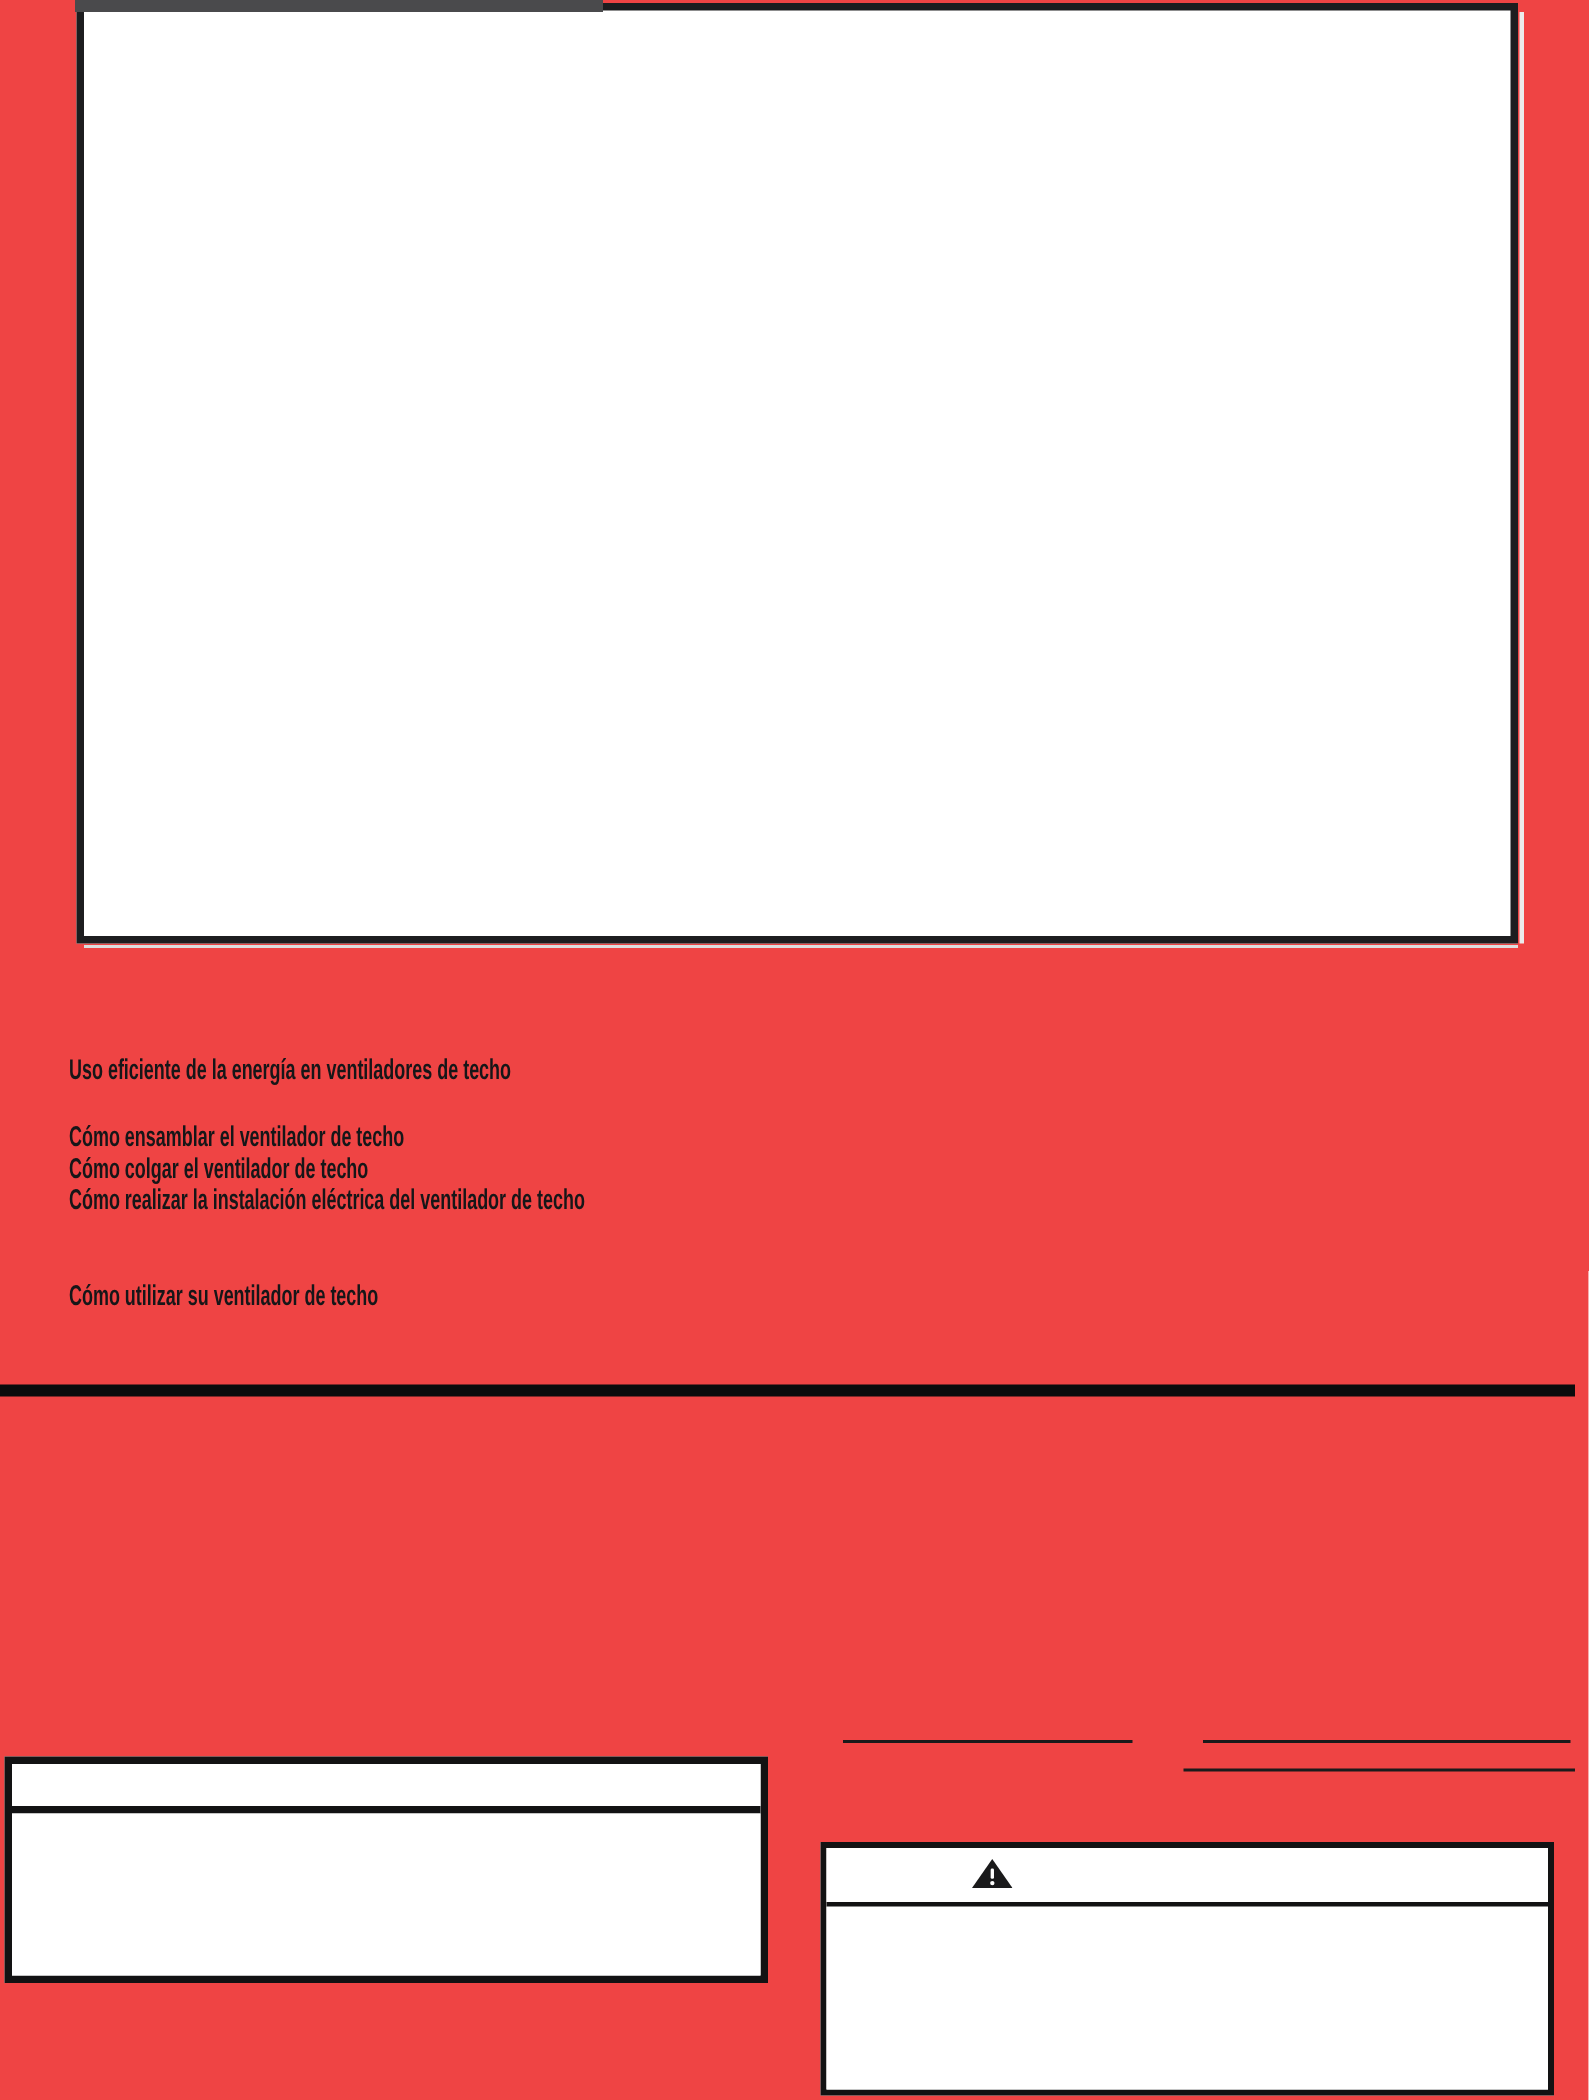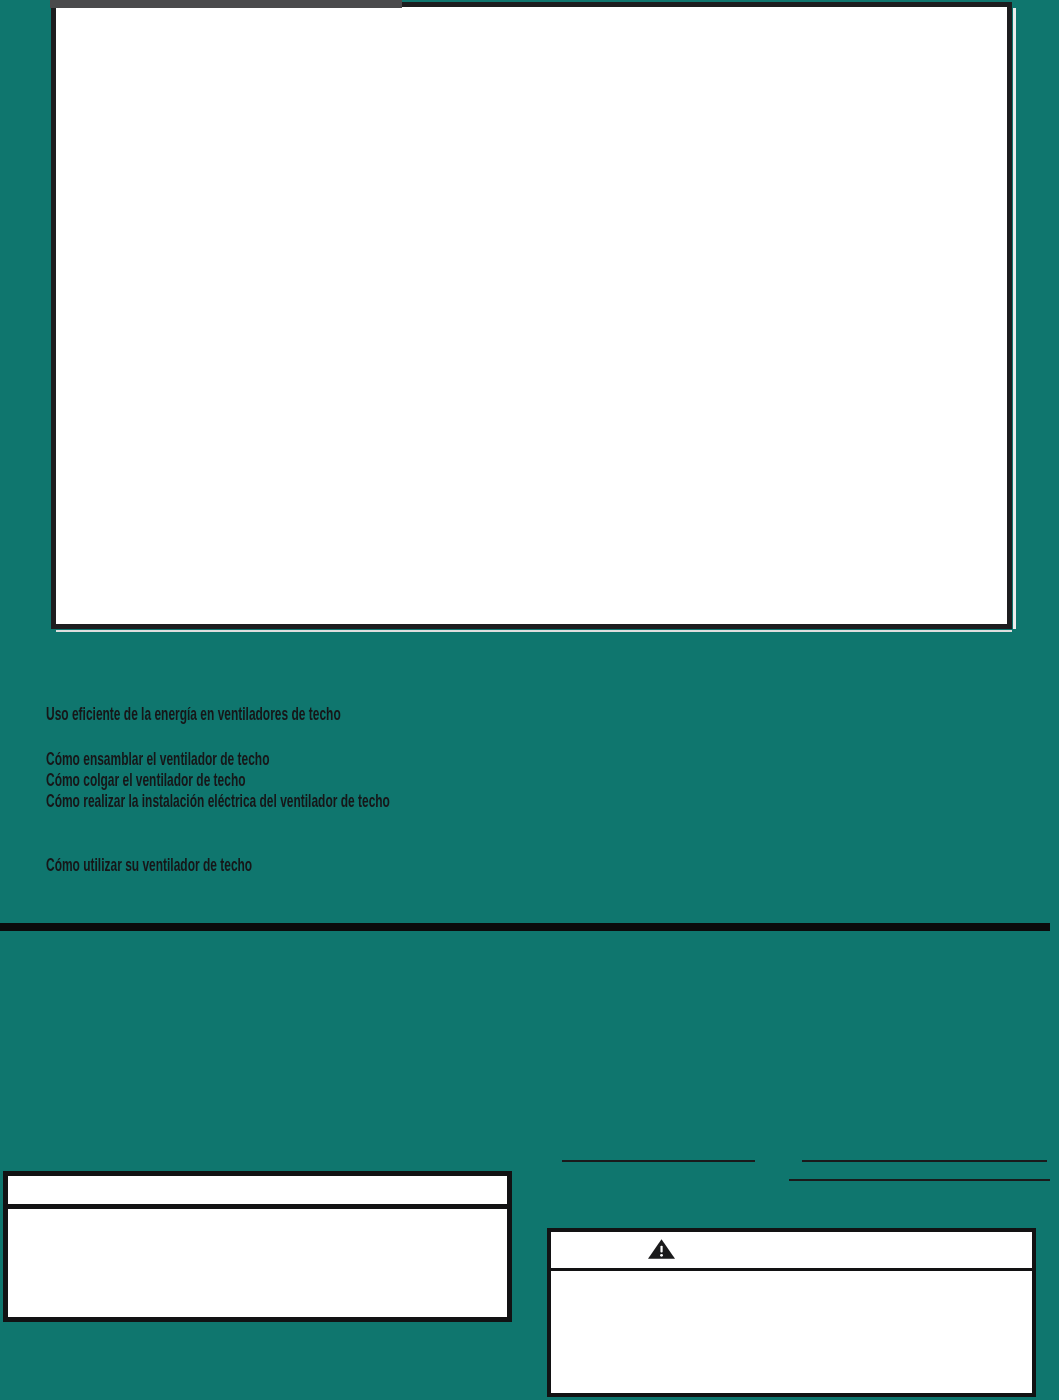--- a/index.html
+++ b/index.html
@@ -1,19 +1,19 @@
 <!DOCTYPE html>
 <html><head>
 <meta charset="utf-8">
 <style>
   html,body{margin:0;padding:0;background:#ffffff;}
   .page{
     position:relative;
     width:1059px;height:1400px;
-    background:#0f766e;
+    background:#ef4444;
     overflow:hidden;
     font-family:"Liberation Sans",sans-serif;
   }
   
   .illustration-box{
     position:absolute;left:51px;top:2px;width:961px;height:627px;
     border:5px solid #1d1d1f;box-sizing:border-box;background:#ffffff;
   }
   .scan-bar-top{
     position:absolute;left:50px;top:0;width:352px;height:8px;

